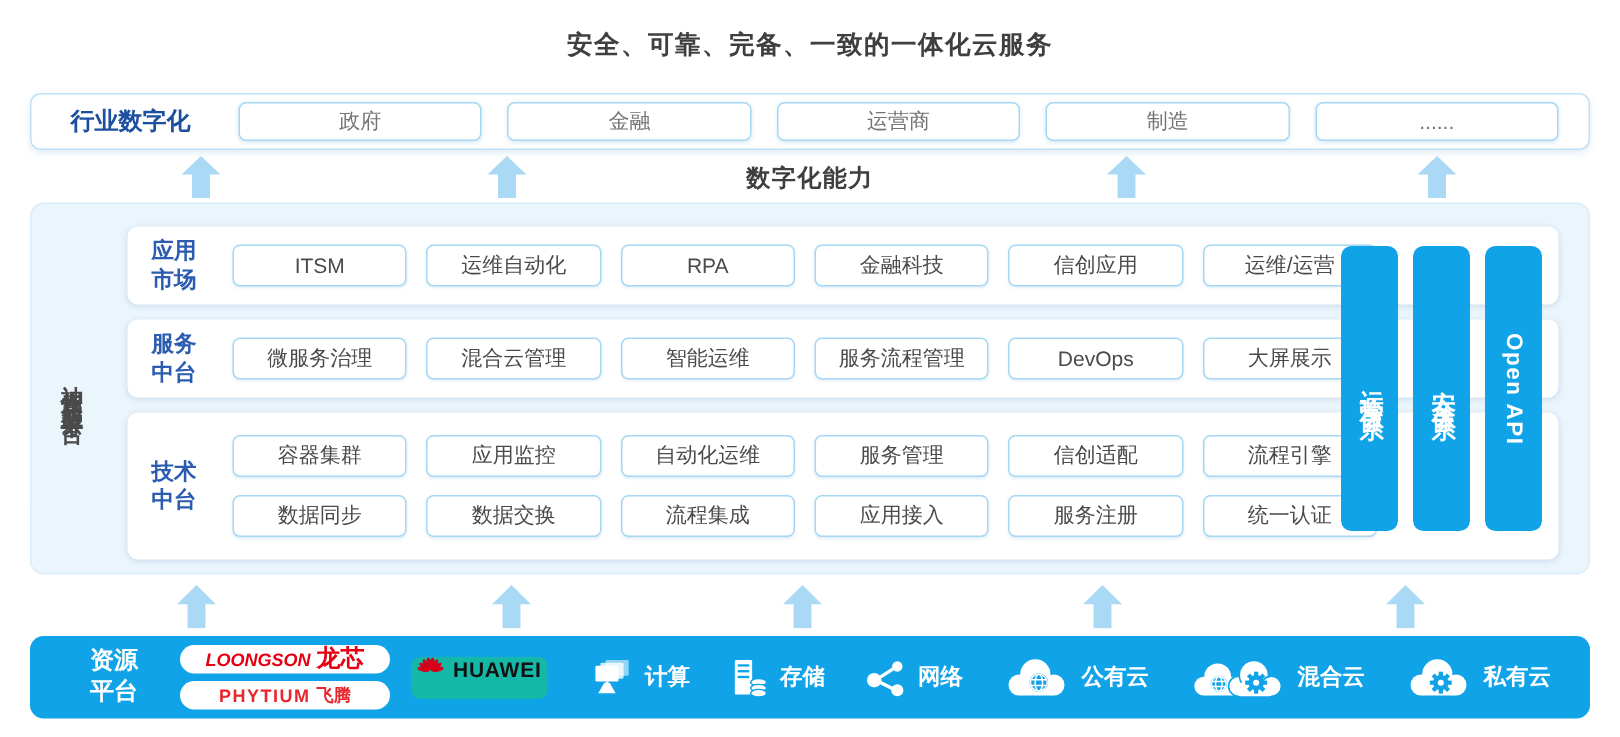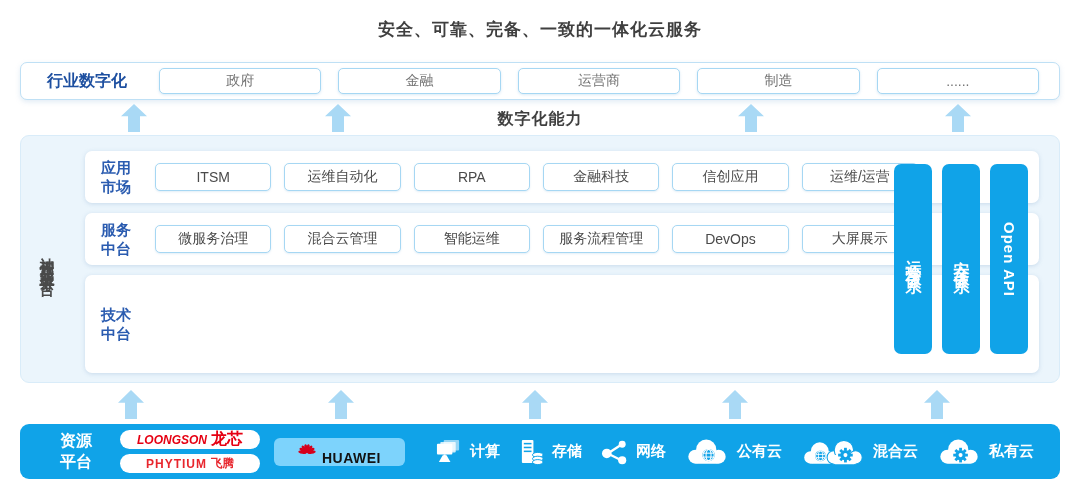--- a/index.html
+++ b/index.html
@@ -55,22 +55,22 @@
   .resource-bar { position:absolute; top:424px; left:20px; width:1040px; height:55px;
     background:#10a3e8; border-radius:9px; display:flex; align-items:center; }
   .res-label { margin-left:40px; width:38px; font-size:16px; font-weight:bold; color:#fff; line-height:1.3; }
   .chips { display:flex; flex-direction:column; gap:5px; margin-left:22px; }
   .chip { width:140px; height:19px; background:#fff; border-radius:10px;
     display:flex; align-items:center; justify-content:center; gap:4px; }
   .loongson-en { font-size:12px; font-weight:bold; font-style:italic; color:#e60012; }
   .loongson-cn { font-size:16px; font-weight:bold; color:#e60012; }
   .phytium-en { font-size:12px; font-weight:bold; color:#e8262d; letter-spacing:1px; }
   .phytium-cn { font-size:11.5px; font-weight:bold; color:#e8262d; }
-  .huawei-chip { height:28px; border-radius:6px; background:#7dd3fc; display:flex; align-items:flex-end;
-    padding:0 24px; gap:6px; margin-left:14px; }
+  .huawei-chip { height:28px; border-radius:6px; background:#14b8a6; display:flex; align-items:flex-start;
+    padding:0 4px; gap:6px; margin-left:14px; }
   .huawei-text { font-size:14px; font-weight:bold; color:#121212; letter-spacing:.5px; }
   .res-items { flex:1; display:flex; align-items:center; justify-content:space-between;
     margin:0 26px 0 30px; }
   .res-item { display:flex; align-items:center; gap:8px; color:#fff; font-size:15px; font-weight:bold; }
   .res-item svg { display:block; }
 </style>
 </head>
 <body>
 
 <div class="page">
@@ -120,20 +120,34 @@
           <div class="pbox">混合云管理</div>
           <div class="pbox">智能运维</div>
           <div class="pbox">服务流程管理</div>
           <div class="pbox">DevOps</div>
           <div class="pbox">大屏展示</div>
         </div>
       </div>
 
       <div class="prow tall">
         <div class="prow-label">技术中台</div>
+        <div class="pgrid">
+          <div class="pbox">容器集群</div>
+          <div class="pbox">应用监控</div>
+          <div class="pbox">自动化运维</div>
+          <div class="pbox">服务管理</div>
+          <div class="pbox">信创适配</div>
+          <div class="pbox">流程引擎</div>
+          <div class="pbox">数据同步</div>
+          <div class="pbox">数据交换</div>
+          <div class="pbox">流程集成</div>
+          <div class="pbox">应用接入</div>
+          <div class="pbox">服务注册</div>
+          <div class="pbox">统一认证</div>
+        </div>
       </div>
     </div>
 
     <div class="bars">
       <div class="vbar">运营体系</div>
       <div class="vbar">安全体系</div>
       <div class="vbar latin">Open API</div>
     </div>
   </div>
 

